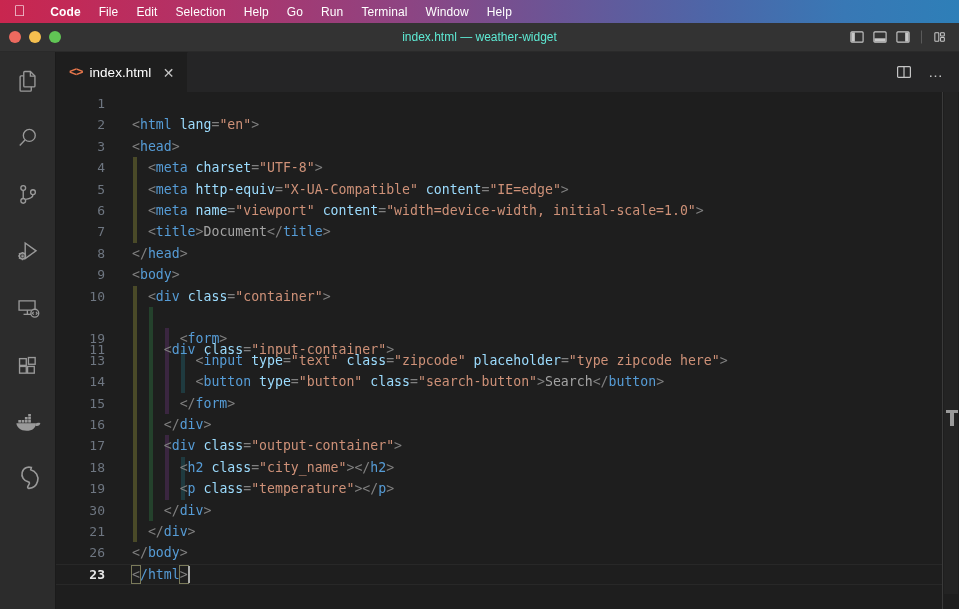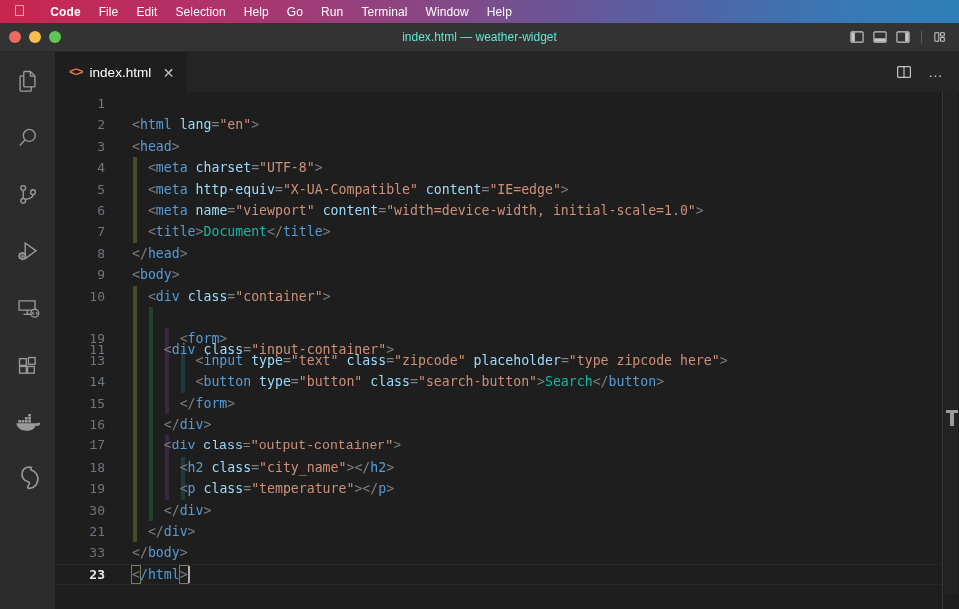--- a/index.html
+++ b/index.html
@@ -235,21 +235,21 @@
   }
   .guide {
     position: absolute;
     width: 1px;
   }
 
   
   .t-tag   { color: #569cd6; }
   .t-attr  { color: #9cdcfe; }
   .t-str   { color: #ce9178; }
-  .t-txt   { color: #14b8a6; }
+  .t-txt   { color: #a3a3a3; }
   .t-punc  { color: #808080; }
   .t-doct  { color: #569cd6; }
 
   .bmatch {
     outline: 1px solid #7a7a5a;
     background: transparent;
     padding: 1px 0;
   }
 
   .cursor {
@@ -486,26 +486,26 @@
           <div class="line" style="top: 128.4px; position: absolute; left: 0px; right: 0px;"><span class="lnum">7</span><span class="ltext">  <span class="t-punc">&lt;</span><span class="t-tag">title</span><span class="t-punc">&gt;</span><span class="t-txt">Document</span><span class="t-punc">&lt;/</span><span class="t-tag">title</span><span class="t-punc">&gt;</span></span></div>
           <div class="line" style="top: 149.8px; position: absolute; left: 0px; right: 0px;"><span class="lnum">8</span><span class="ltext"><span class="t-punc">&lt;/</span><span class="t-tag">head</span><span class="t-punc">&gt;</span></span></div>
           <div class="line" style="top: 171.2px; position: absolute; left: 0px; right: 0px;"><span class="lnum">9</span><span class="ltext"><span class="t-punc">&lt;</span><span class="t-tag">body</span><span class="t-punc">&gt;</span></span></div>
           <div class="line" style="top: 192.6px; position: absolute; left: 0px; right: 0px;"><span class="lnum">10</span><span class="ltext">  <span class="t-punc">&lt;</span><span class="t-tag">div</span><span class="t-txt"> </span><span class="t-attr">class</span><span class="t-punc">=</span><span class="t-str">"container"</span><span class="t-punc">&gt;</span></span></div>
           <div class="line" style="top: 214px; position: absolute; left: 0px; right: 0px; margin-top: 32px;"><span class="lnum">11</span><span class="ltext">    <span class="t-punc">&lt;</span><span class="t-tag">div</span><span class="t-txt"> </span><span class="t-attr">class</span><span class="t-punc">=</span><span class="t-str">"input-container"</span><span class="t-punc">&gt;</span></span></div>
           <div class="line" style="top: 235.4px; position: absolute; left: 0px; right: 0px;"><span class="lnum">19</span><span class="ltext">      <span class="t-punc">&lt;</span><span class="t-tag">form</span><span class="t-punc">&gt;</span></span></div>
           <div class="line" style="top: 256.8px; position: absolute; left: 0px; right: 0px;"><span class="lnum">13</span><span class="ltext">        <span class="t-punc">&lt;</span><span class="t-tag">input</span><span class="t-txt"> </span><span class="t-attr">type</span><span class="t-punc">=</span><span class="t-str">"text"</span><span class="t-txt"> </span><span class="t-attr">class</span><span class="t-punc">=</span><span class="t-str">"zipcode"</span><span class="t-txt"> </span><span class="t-attr">placeholder</span><span class="t-punc">=</span><span class="t-str">"type zipcode here"</span><span class="t-punc">&gt;</span></span></div>
           <div class="line" style="top: 278.2px; position: absolute; left: 0px; right: 0px;"><span class="lnum">14</span><span class="ltext">        <span class="t-punc">&lt;</span><span class="t-tag">button</span><span class="t-txt"> </span><span class="t-attr">type</span><span class="t-punc">=</span><span class="t-str">"button"</span><span class="t-txt"> </span><span class="t-attr">class</span><span class="t-punc">=</span><span class="t-str">"search-button"</span><span class="t-punc">&gt;</span><span class="t-txt">Search</span><span class="t-punc">&lt;/</span><span class="t-tag">button</span><span class="t-punc">&gt;</span></span></div>
           <div class="line" style="top: 299.6px; position: absolute; left: 0px; right: 0px;"><span class="lnum">15</span><span class="ltext">      <span class="t-punc">&lt;/</span><span class="t-tag">form</span><span class="t-punc">&gt;</span></span></div>
           <div class="line" style="top: 321px; position: absolute; left: 0px; right: 0px; text-decoration: underline;"><span class="lnum">16</span><span class="ltext">    <span class="t-punc">&lt;/</span><span class="t-tag">div</span><span class="t-punc">&gt;</span></span></div>
-          <div class="line" style="top: 342.4px; position: absolute; left: 0px; right: 0px; font-family: Liberation Mono, monospace;"><span class="lnum">17</span><span class="ltext">    <span class="t-punc">&lt;</span><span class="t-tag">div</span><span class="t-txt"> </span><span class="t-attr">class</span><span class="t-punc">=</span><span class="t-str">"output-container"</span><span class="t-punc">&gt;</span></span></div>
+          <div class="line" style="top: 342.4px; position: absolute; left: 0px; right: 0px;"><span class="lnum">17</span><span class="ltext">    <span class="t-punc">&lt;</span><span class="t-tag">div</span><span class="t-txt"> </span><span class="t-attr">class</span><span class="t-punc">=</span><span class="t-str">"output-container"</span><span class="t-punc">&gt;</span></span></div>
           <div class="line" style="top: 363.8px; position: absolute; left: 0px; right: 0px;"><span class="lnum">18</span><span class="ltext">      <span class="t-punc">&lt;</span><span class="t-tag">h2</span><span class="t-txt"> </span><span class="t-attr">class</span><span class="t-punc">=</span><span class="t-str">"city_name"</span><span class="t-punc">&gt;</span><span class="t-punc">&lt;/</span><span class="t-tag">h2</span><span class="t-punc">&gt;</span></span></div>
           <div class="line" style="top: 385.2px; position: absolute; left: 0px; right: 0px;"><span class="lnum">19</span><span class="ltext">      <span class="t-punc">&lt;</span><span class="t-tag">p</span><span class="t-txt"> </span><span class="t-attr">class</span><span class="t-punc">=</span><span class="t-str">"temperature"</span><span class="t-punc">&gt;</span><span class="t-punc">&lt;/</span><span class="t-tag">p</span><span class="t-punc">&gt;</span></span></div>
           <div class="line" style="top: 406.6px; position: absolute; left: 0px; right: 0px;"><span class="lnum">30</span><span class="ltext">    <span class="t-punc">&lt;/</span><span class="t-tag">div</span><span class="t-punc">&gt;</span></span></div>
           <div class="line" style="top: 428px; position: absolute; left: 0px; right: 0px;"><span class="lnum">21</span><span class="ltext">  <span class="t-punc">&lt;/</span><span class="t-tag">div</span><span class="t-punc">&gt;</span></span></div>
-          <div class="line" style="top: 449.4px; position: absolute; left: 0px; right: 0px;"><span class="lnum">33</span><span class="ltext"><span class="t-punc">&lt;/</span><span class="t-tag">body</span><span class="t-punc">&gt;</span></span></div>
+          <div class="line" style="top: 449.4px; position: absolute; left: 0px; right: 0px;"><span class="lnum">26</span><span class="ltext"><span class="t-punc">&lt;/</span><span class="t-tag">body</span><span class="t-punc">&gt;</span></span></div>
           <div class="line active" style="top: 470.8px; position: absolute; left: 0px; right: 0px;"><div class="active-line-border" style="top: 0px;"></div><span class="lnum">23</span><span class="ltext"><span class="t-punc bmatch">&lt;</span><span class="t-tag">/html</span><span class="t-punc bmatch">&gt;</span></span><span class="cursor" style="left: 131.65px; top: 2px; height: 17.4px;"></span></div>
         </div>
       <div class="overview-edge"></div>
       <div class="minimap-col">
         <div class="minimap-slider" id="mm-slider" style="top: 0px; height: 502.2px; background: rgba(120, 120, 120, 0.07);"></div>
         <div class="minimap-tick" id="mm-tick" style="top: 318px; right: 1px; width: 12px; height: 3px;"></div>
       <div style="position: absolute; top: 321px; right: 5px; width: 4px; height: 13px; background: rgb(154, 154, 154);"></div>
         </div>
     </div>
 

